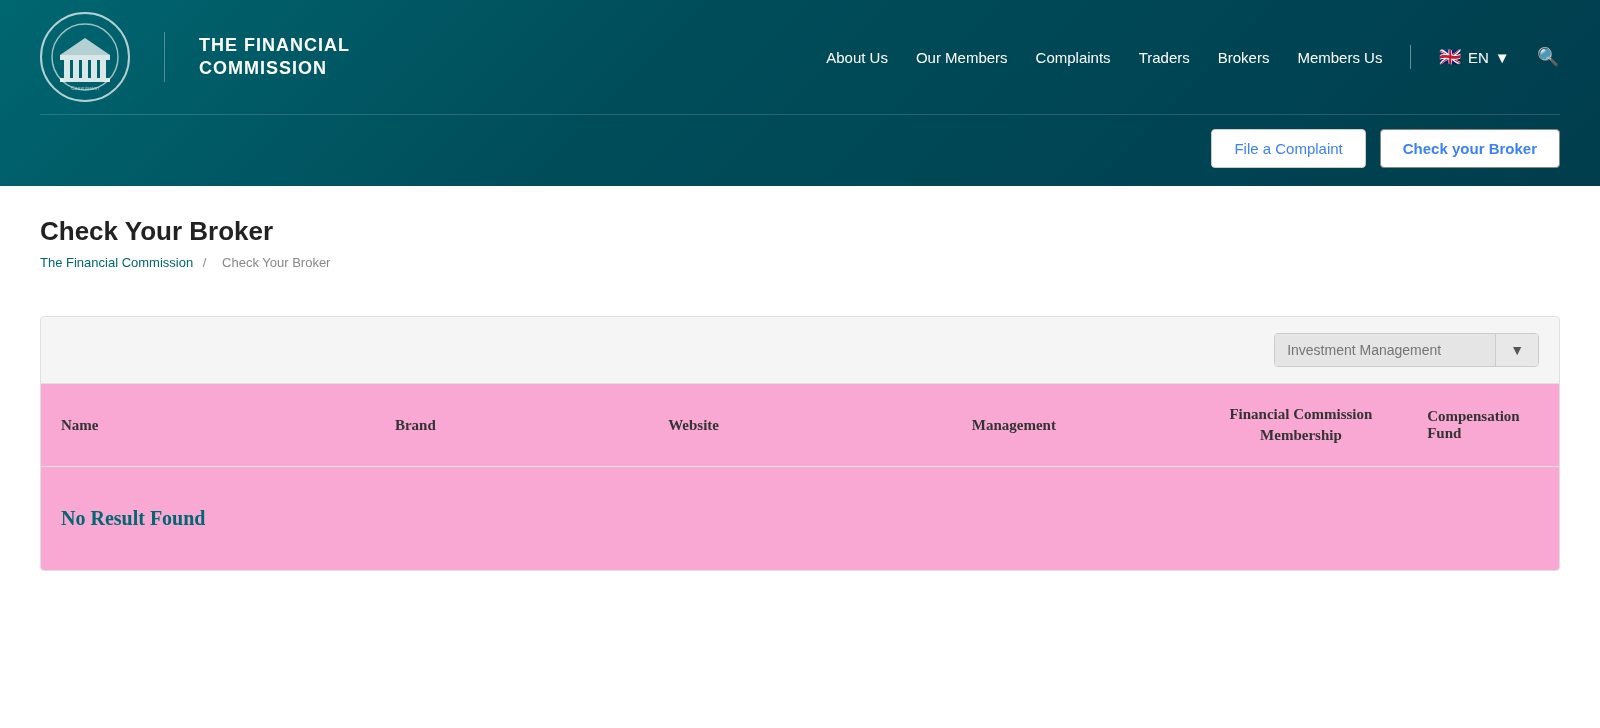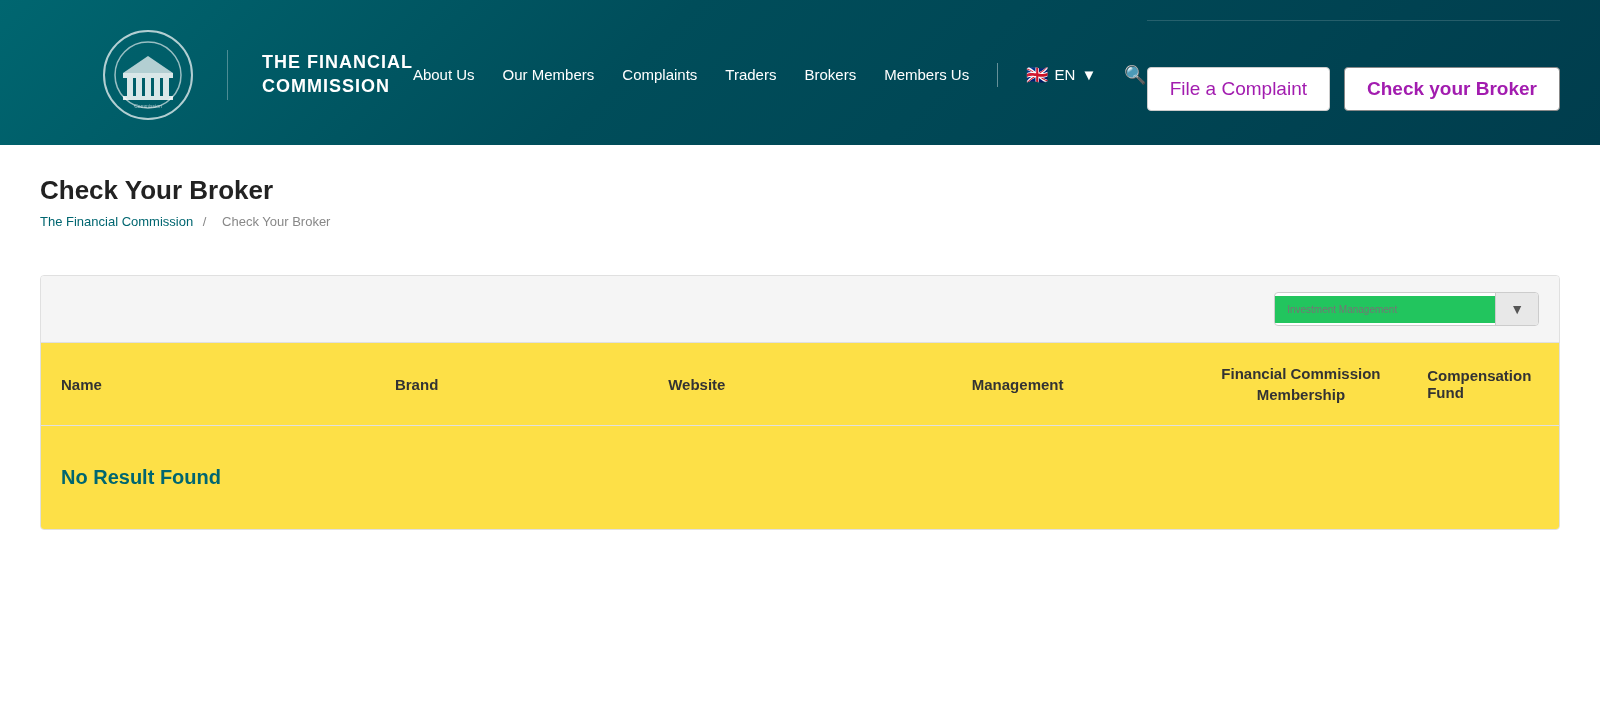--- a/index.html
+++ b/index.html
@@ -1,23 +1,23 @@
 <!DOCTYPE html>
 <html><head>
   <meta charset="utf-8">
   <style>
     * { margin: 0; padding: 0; box-sizing: border-box; }
     body { font-family: Arial, sans-serif; background: #fff; color: #333; }
 
     
     .header {
       background: linear-gradient(135deg, #006670 0%, #004d5a 40%, #003d4d 100%);
-      padding: 16px 40px;
-      display: flex;
-      flex-direction: row;
+      padding: 0 40px;
+      display: flex;
+      flex-direction: column;
       justify-content: flex-end;
     }
     .header-top {
       display: flex;
       align-items: center;
       justify-content: space-between;
       padding: 12px 0 8px 0;
     }
     .logo-area {
       display: flex;
@@ -97,26 +97,25 @@
       gap: 14px;
       border-top: 1px solid rgba(255,255,255,0.15);
       padding-top: 14px;
       margin-top: 4px;
     }
     .header-btn {
       background: #fff;
       border: 1.5px solid #ccc;
       border-radius: 4px;
       padding: 10px 22px;
-      font-size: 19px;
+      font-size: 15px;
       font-weight: 500;
       cursor: pointer;
-      color: #a21caf;
+      color: #3b82f6;
       white-space: nowrap;
-      margin-top: 32px;
     }
     .header-btn.active {
       background: #fff;
       border-color: #888;
       font-weight: bold;
     }
 
     
     .main-content {
       padding: 30px 40px 40px 40px;
@@ -160,41 +159,42 @@
       align-items: center;
       border: 1px solid #ccc;
       border-radius: 4px;
       background: #fff;
       overflow: hidden;
     }
     .dropdown-input {
       border: none;
       outline: none;
       padding: 8px 12px;
-      font-size: 10px;
+      font-size: 14px;
       color: #555;
       width: 220px;
-      background: #22c55e;
+      background: #e5e5e5;
       cursor: pointer;
     }
     .dropdown-arrow-btn {
       background: #e8e8e8;
       border: none;
       border-left: 1px solid #ccc;
       padding: 8px 14px;
       cursor: pointer;
       font-size: 14px;
       color: #555;
       display: flex;
       align-items: center;
     }
     .data-table {
       width: 100%;
       border-collapse: collapse;
-      background: #fde047;
+      background: #f9a8d4;
+      font-family: Liberation Serif, serif;
     }
     .data-table thead tr {
       border-bottom: 1px solid #e0e0e0;
     }
     .data-table th {
       padding: 20px 20px;
       text-align: left;
       font-size: 15px;
       font-weight: 600;
       color: #333;

